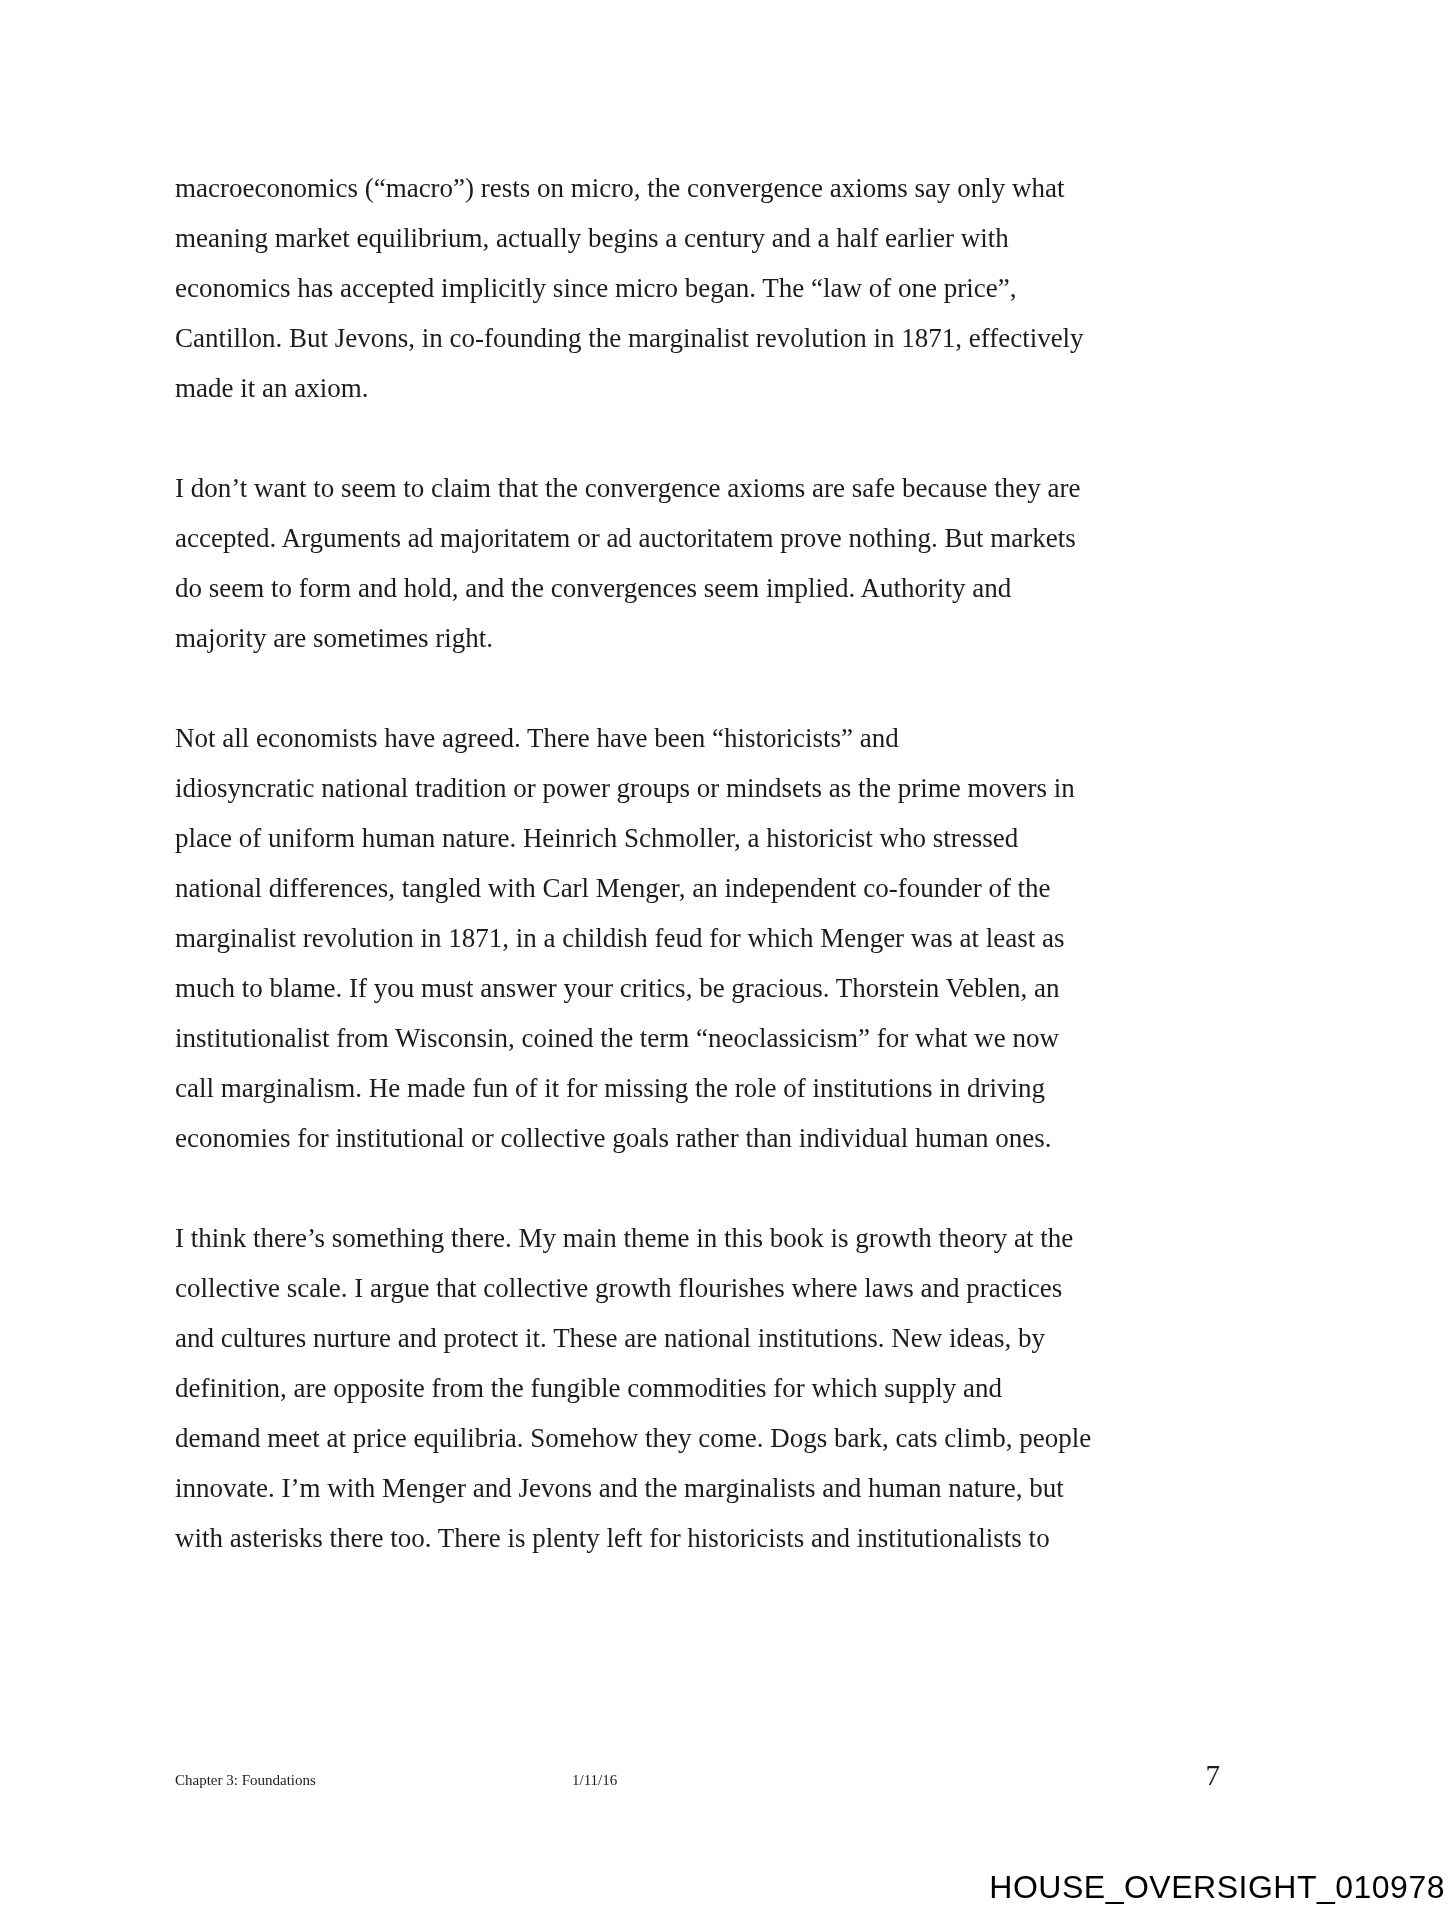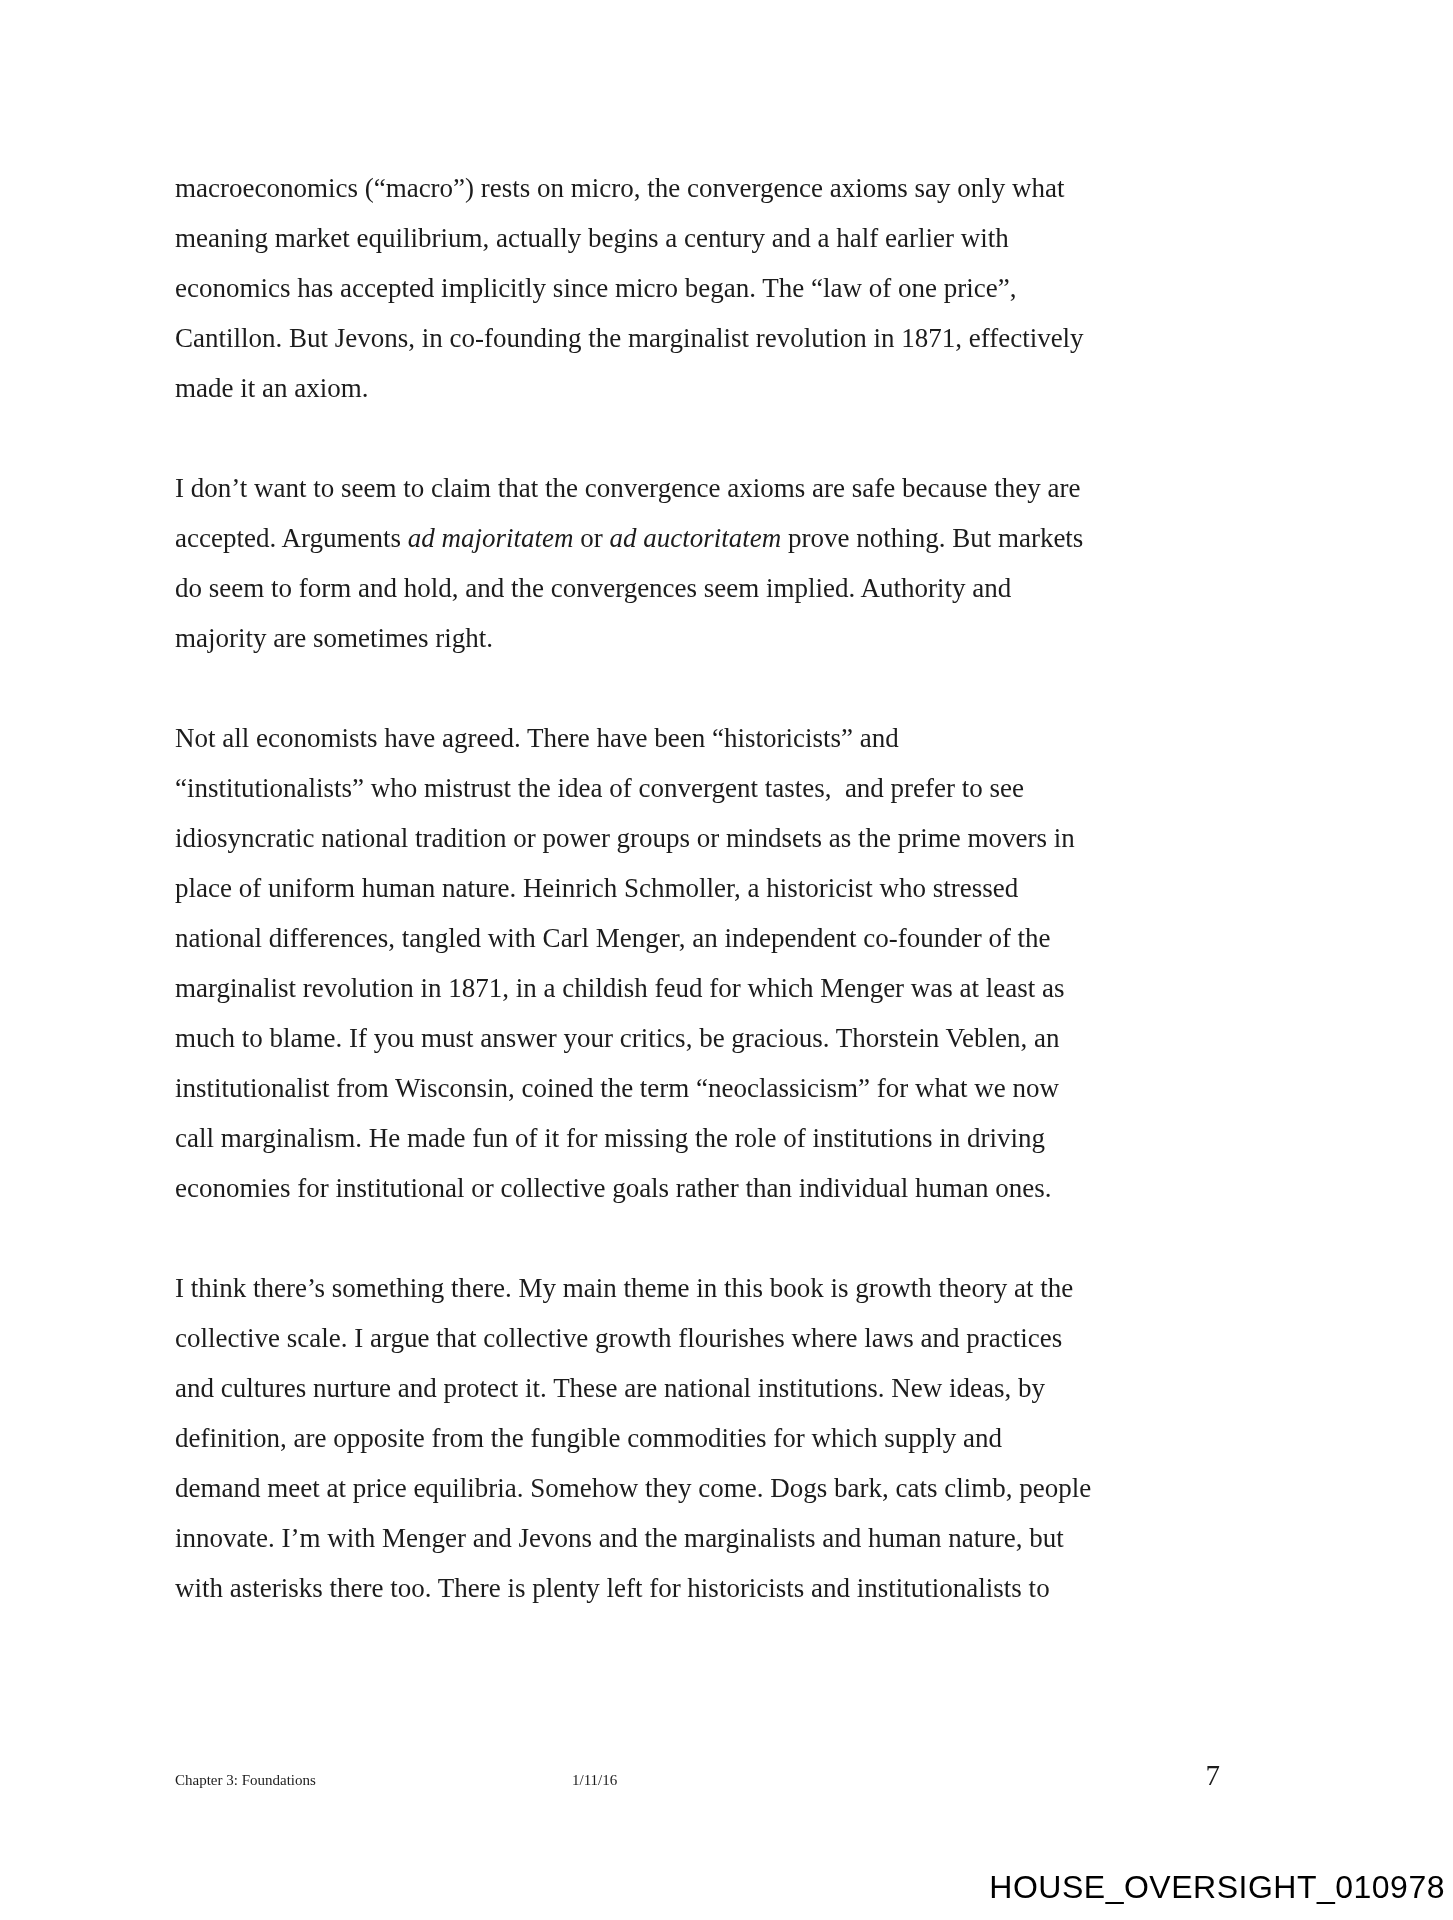--- a/index.html
+++ b/index.html
@@ -18,21 +18,21 @@
     left: 175px;
     top: 163px;
     width: 1070px;
   }
   .para { margin: 0 0 50px 0; }
   .line {
     font-size: 27px;
     line-height: 50px;
     white-space: pre;
   }
-  .it { font-style: italic; }
+  .it { }
   .footer-item {
     position: absolute;
     font-size: 15px;
     line-height: 34px;
     color: #1c1c1c;
   }
   #footer-chapter { left: 175px; top: 1763px; }
   #footer-date    { left: 560px; top: 1763px; margin-left: 12px; }
   #footer-page    { right: 233px; top: 1758px; font-size: 29px; }
   .bates {
@@ -59,21 +59,20 @@
         <div class="line"><span>made it an axiom.</span></div>
       </div>
       <div class="para">
         <div class="line"><span>I don’t want to seem to claim that the convergence axioms are safe because they are</span></div>
         <div class="line"><span>accepted. Arguments </span><span class="it">ad majoritatem</span><span> or </span><span class="it">ad auctoritatem</span><span> prove nothing. But markets</span></div>
         <div class="line"><span>do seem to form and hold, and the convergences seem implied. Authority and</span></div>
         <div class="line"><span>majority are sometimes right.</span></div>
       </div>
       <div class="para">
         <div class="line"><span>Not all economists have agreed. There have been “historicists” and</span></div>
-        <div class="line"><span>“institutionalists” who mistrust the idea of convergent tastes,  and prefer to see</span></div>
         <div class="line"><span>idiosyncratic national tradition or power groups or mindsets as the prime movers in</span></div>
         <div class="line"><span>place of uniform human nature. Heinrich Schmoller, a historicist who stressed</span></div>
         <div class="line"><span>national differences, tangled with Carl Menger, an independent co-founder of the</span></div>
         <div class="line"><span>marginalist revolution in 1871, in a childish feud for which Menger was at least as</span></div>
         <div class="line"><span>much to blame. If you must answer your critics, be gracious. Thorstein Veblen, an</span></div>
         <div class="line"><span>institutionalist from Wisconsin, coined the term “neoclassicism” for what we now</span></div>
         <div class="line"><span>call marginalism. He made fun of it for missing the role of institutions in driving</span></div>
         <div class="line"><span>economies for institutional or collective goals rather than individual human ones.</span></div>
       </div>
       <div class="para">

